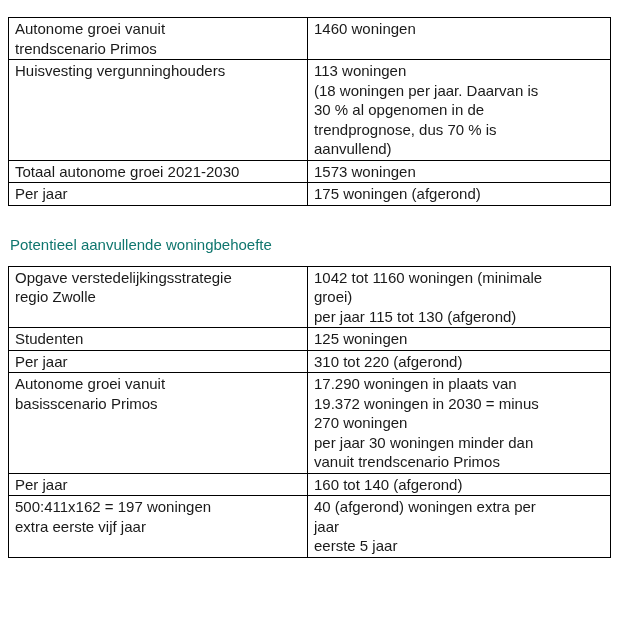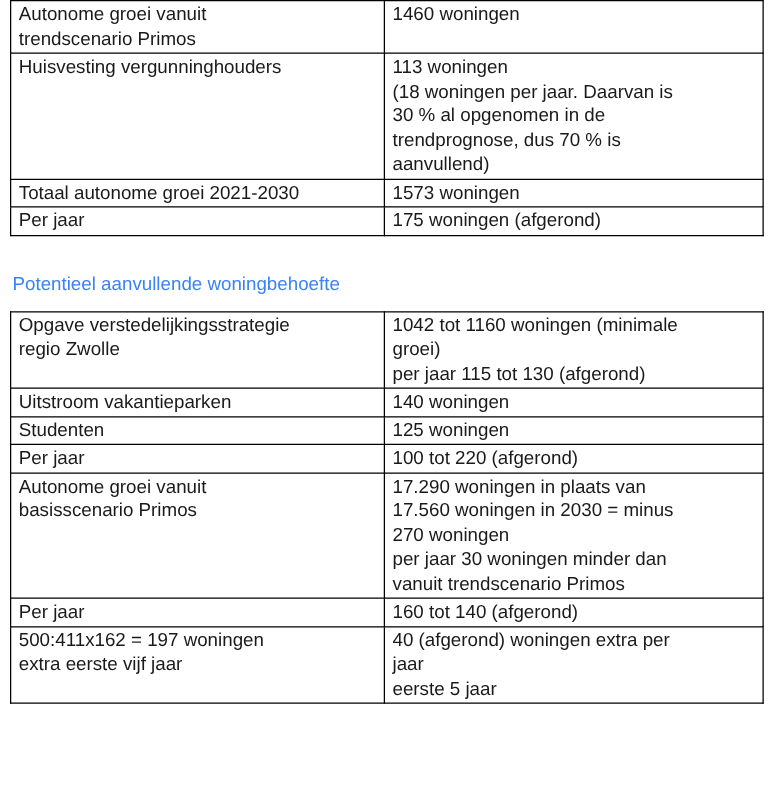--- a/index.html
+++ b/index.html
@@ -7,21 +7,21 @@
     padding: 0;
     background: #ffffff;
     font-family: "Liberation Sans", "DejaVu Sans", sans-serif;
     color: #1a1a1a;
   }
   .page {
     width: 617px;
     height: 630px;
     background: #ffffff;
     box-sizing: border-box;
-    padding-top: 0;
+    padding-top: 17px;
     overflow: hidden;
   }
   table.doc-table {
     border-collapse: collapse;
     table-layout: fixed;
     margin-left: 8px;
     width: 602px;
     font-size: 15px;
     line-height: 19.5px;
   }
@@ -32,21 +32,21 @@
     white-space: pre-line;
     overflow: hidden;
   }
   col.label-col { width: 299px; }
   col.value-col { width: 303px; }
   .section-heading {
     font-size: 15px;
     line-height: 20px;
     font-weight: normal;
     margin: 29px 0 11px 10px;
-    color: #3b82f6;
+    color: #0f766e;
   }
 </style>
 </head>
 <body>
 
 <div class="page">
 
   <table class="doc-table">
     <colgroup>
         <col class="label-col">
@@ -86,36 +86,32 @@
       </colgroup>
     <tbody>
       <tr>
         <td>Opgave verstedelijkingsstrategie
 regio Zwolle</td>
         <td>1042 tot 1160 woningen (minimale
 groei)
 per jaar 115 tot 130 (afgerond)</td>
       </tr>
       <tr>
-        <td>Uitstroom vakantieparken</td>
-        <td>140 woningen</td>
-      </tr>
-      <tr>
         <td>Studenten</td>
         <td>125 woningen</td>
       </tr>
       <tr>
         <td>Per jaar</td>
-        <td>100 tot 220 (afgerond)</td>
+        <td>310 tot 220 (afgerond)</td>
       </tr>
       <tr>
         <td>Autonome groei vanuit
 basisscenario Primos</td>
         <td>17.290 woningen in plaats van
-17.560 woningen in 2030 = minus
+19.372 woningen in 2030 = minus
 270 woningen
 per jaar 30 woningen minder dan
 vanuit trendscenario Primos</td>
       </tr>
       <tr>
         <td>Per jaar</td>
         <td>160 tot 140 (afgerond)</td>
       </tr>
       <tr>
         <td>500:411x162 = 197 woningen

